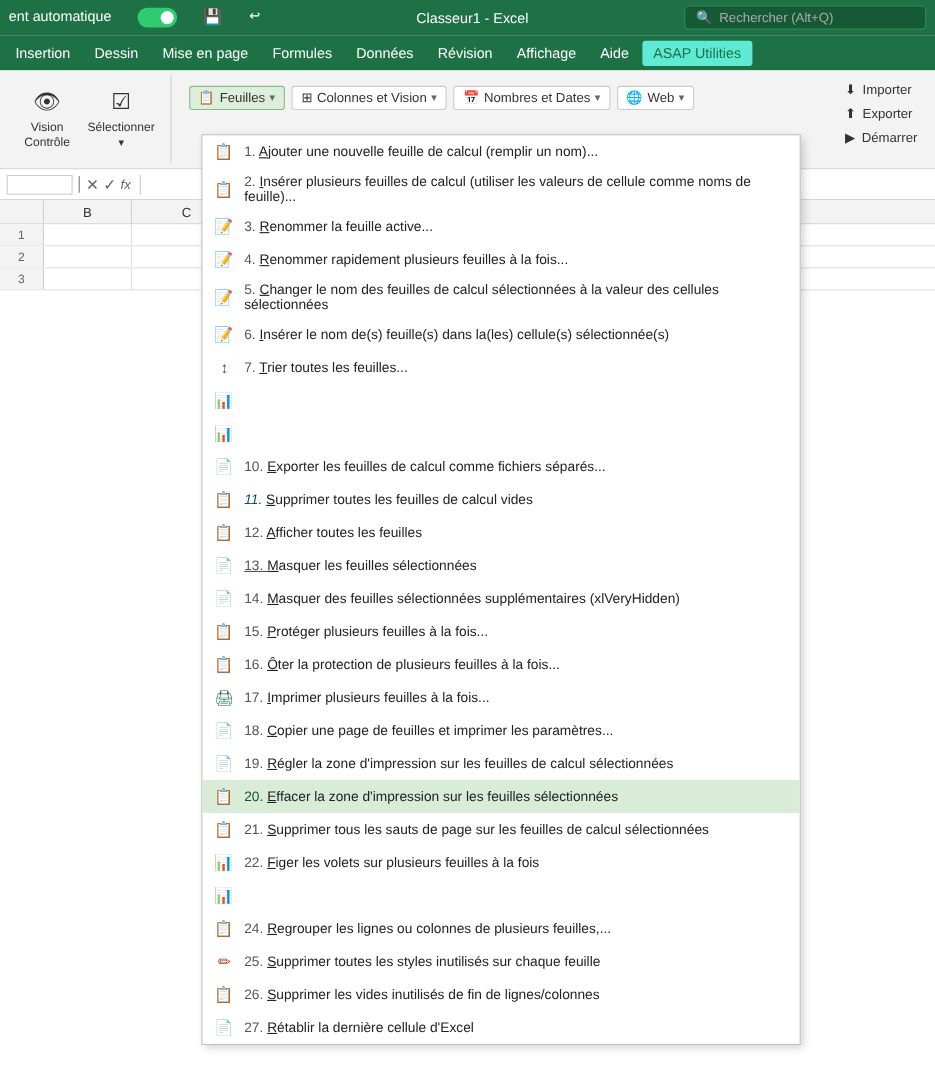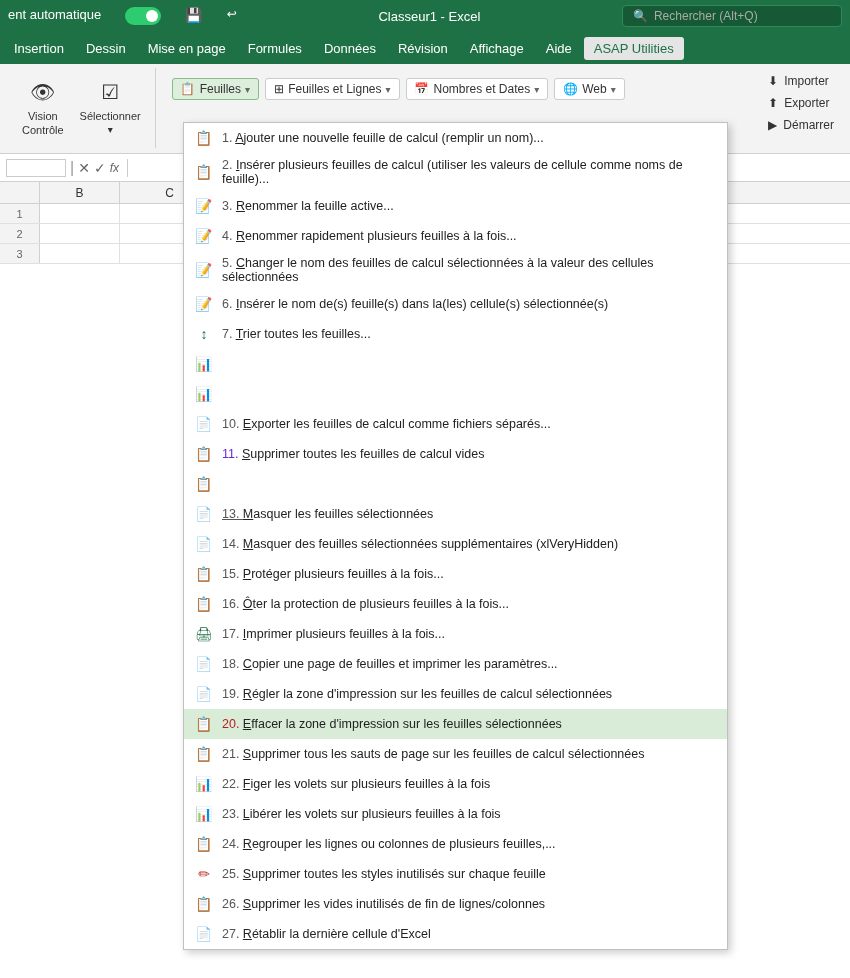--- a/index.html
+++ b/index.html
@@ -80,21 +80,21 @@
     }
     .menu-item {
       color: white;
       padding: 4px 10px;
       border-radius: 3px;
       cursor: pointer;
       font-size: 13px;
       white-space: nowrap;
     }
     .menu-item.active {
-      background: #e5e5e5;
+      background: #5eead4;
       color: #1e7145;
     }
 
     
     .ribbon {
       background: #f3f3f3;
       border-bottom: 1px solid #d0d0d0;
       height: 90px;
       display: flex;
       align-items: flex-start;
@@ -319,21 +319,21 @@
   </div>
 
   <div class="ribbon-group" style="flex-direction:row; align-items:flex-start; padding-top:10px; gap:6px; border:none;">
     <div class="ribbon-dropdown-btn" style="background:#ddeedd; border-color:#88bb88;">
       <span>📋</span>
       <span>Feuilles</span>
       <span class="chevron">▾</span>
     </div>
     <div class="ribbon-dropdown-btn">
       <span>⊞</span>
-      <span>Feuilles et Lignes</span>
+      <span>Colonnes et Vision</span>
       <span class="chevron">▾</span>
     </div>
     <div class="ribbon-dropdown-btn">
       <span>📅</span>
       <span>Nombres et Dates</span>
       <span class="chevron">▾</span>
     </div>
     <div class="ribbon-dropdown-btn">
       <span>🌐</span>
       <span>Web</span>
@@ -448,25 +448,26 @@
     <div class="dropdown-icon" style="color:#1e7145;">📊</div>
   </div>
 
   <div class="dropdown-item">
     <div class="dropdown-icon" style="color:#1e7145;">📄</div>
     <div class="dropdown-text"><span style="color:#555;">10. </span><span class="underline">E</span>xporter les feuilles de calcul comme fichiers séparés...</div>
   </div>
 
   <div class="dropdown-item">
     <div class="dropdown-icon" style="color:#1e7145;">📋</div>
-    <div class="dropdown-text"><span style="color:#6d28d9;">11. </span><span class="underline">S</span>upprimer toutes les feuilles de calcul vides</div>
-  </div>
-
-  <div class="dropdown-item">
-    <div class="dropdown-icon" style="color:#1e7145;">📋</div>
+    <div class="dropdown-text"><span style="color:#0c4a6e;font-style:italic;">11. </span><span class="underline">S</span>upprimer toutes les feuilles de calcul vides</div>
+  </div>
+
+  <div class="dropdown-item">
+    <div class="dropdown-icon" style="color:#1e7145;">📋</div>
+    <div class="dropdown-text"><span style="color:#555;">12. </span><span class="underline">A</span>fficher toutes les feuilles</div>
   </div>
 
   <div class="dropdown-item">
     <div class="dropdown-icon" style="color:#1e7145;">📄</div>
     <div class="dropdown-text"><span style="color:#555;text-decoration:underline;">13. </span><span class="underline">M</span>asquer les feuilles sélectionnées</div>
   </div>
 
   <div class="dropdown-item">
     <div class="dropdown-icon" style="color:#1e7145;">📄</div>
     <div class="dropdown-text"><span style="color:#555;">14. </span><span class="underline">M</span>asquer des feuilles sélectionnées supplémentaires (xlVeryHidden)</div>
@@ -492,36 +493,35 @@
     <div class="dropdown-text"><span style="color:#555;">18. </span><span class="underline">C</span>opier une page de feuilles et imprimer les paramètres...</div>
   </div>
 
   <div class="dropdown-item">
     <div class="dropdown-icon" style="color:#1e7145;">📄</div>
     <div class="dropdown-text"><span style="color:#555;">19. </span><span class="underline">R</span>égler la zone d'impression sur les feuilles de calcul sélectionnées</div>
   </div>
 
   <div class="dropdown-item highlighted">
     <div class="dropdown-icon" style="color:#1e7145;">📋</div>
-    <div class="dropdown-text"><span style="color:#b91c1c;text-align:right;">20. </span><span class="underline">E</span>ffacer  la zone d'impression sur les feuilles sélectionnées</div>
+    <div class="dropdown-text"><span style="color:#14532d;text-align:right;">20. </span><span class="underline">E</span>ffacer  la zone d'impression sur les feuilles sélectionnées</div>
   </div>
 
   <div class="dropdown-item">
     <div class="dropdown-icon" style="color:#1e7145;">📋</div>
     <div class="dropdown-text"><span style="color:#555;">21. </span><span class="underline">S</span>upprimer tous les sauts de page sur les feuilles de calcul sélectionnées</div>
   </div>
 
   <div class="dropdown-item">
     <div class="dropdown-icon" style="color:#1e7145;">📊</div>
     <div class="dropdown-text"><span style="color:#555;">22. </span><span class="underline">F</span>iger les volets sur plusieurs feuilles à la fois</div>
   </div>
 
   <div class="dropdown-item">
     <div class="dropdown-icon" style="color:#1e7145;">📊</div>
-    <div class="dropdown-text"><span style="color:#555;">23. </span><span class="underline">L</span>ibérer les volets sur plusieurs feuilles à la fois</div>
   </div>
 
   <div class="dropdown-item">
     <div class="dropdown-icon" style="color:#1e7145;">📋</div>
     <div class="dropdown-text"><span style="color:#555;">24. </span><span class="underline">R</span>egrouper les lignes ou colonnes de plusieurs feuilles,...</div>
   </div>
 
   <div class="dropdown-item">
     <div class="dropdown-icon" style="color:#c0392b;">✏</div>
     <div class="dropdown-text"><span style="color:#555;">25. </span><span class="underline">S</span>upprimer toutes les  styles inutilisés sur chaque feuille</div>

